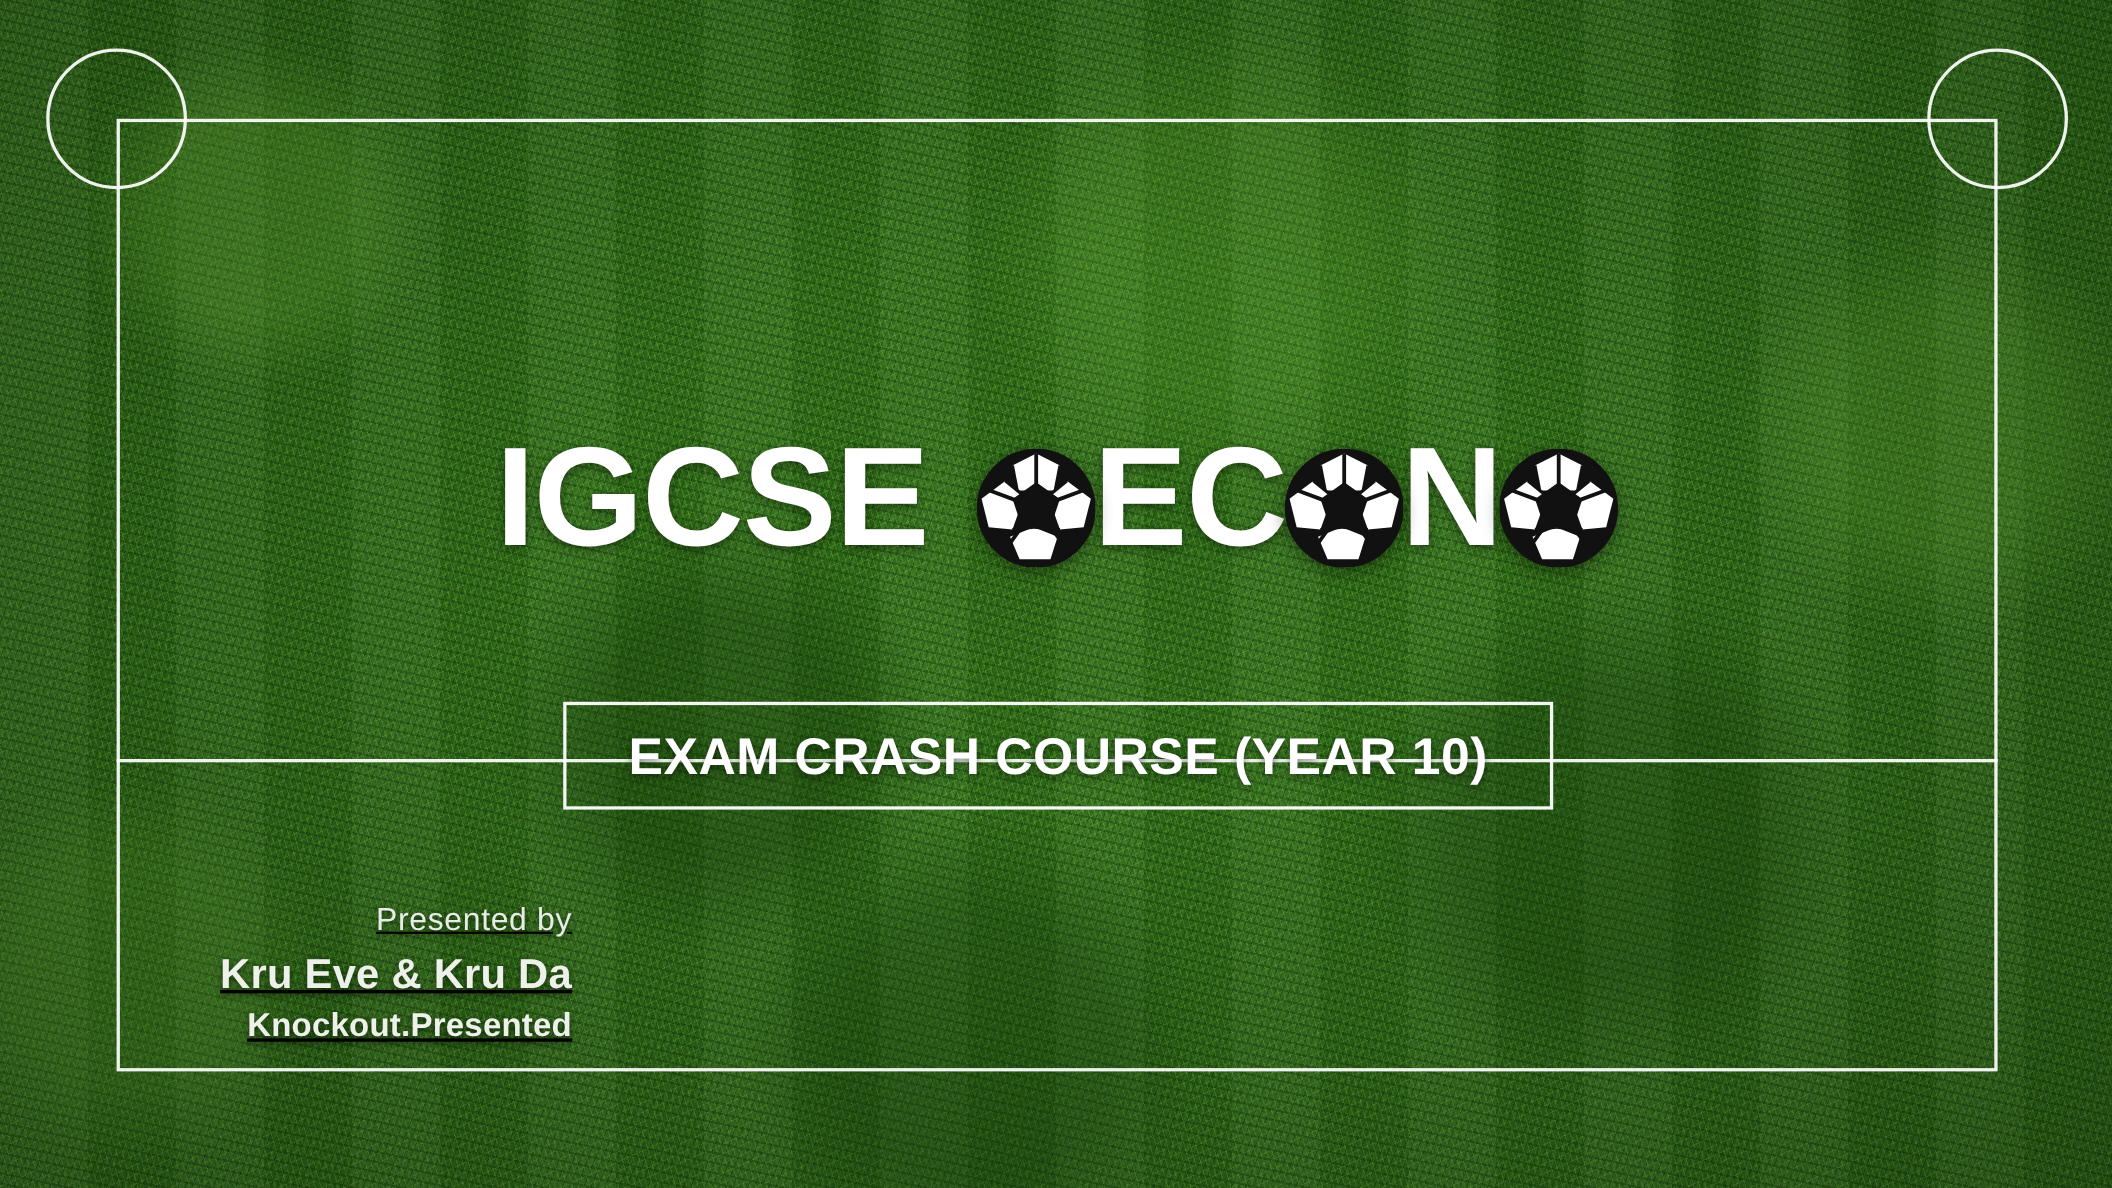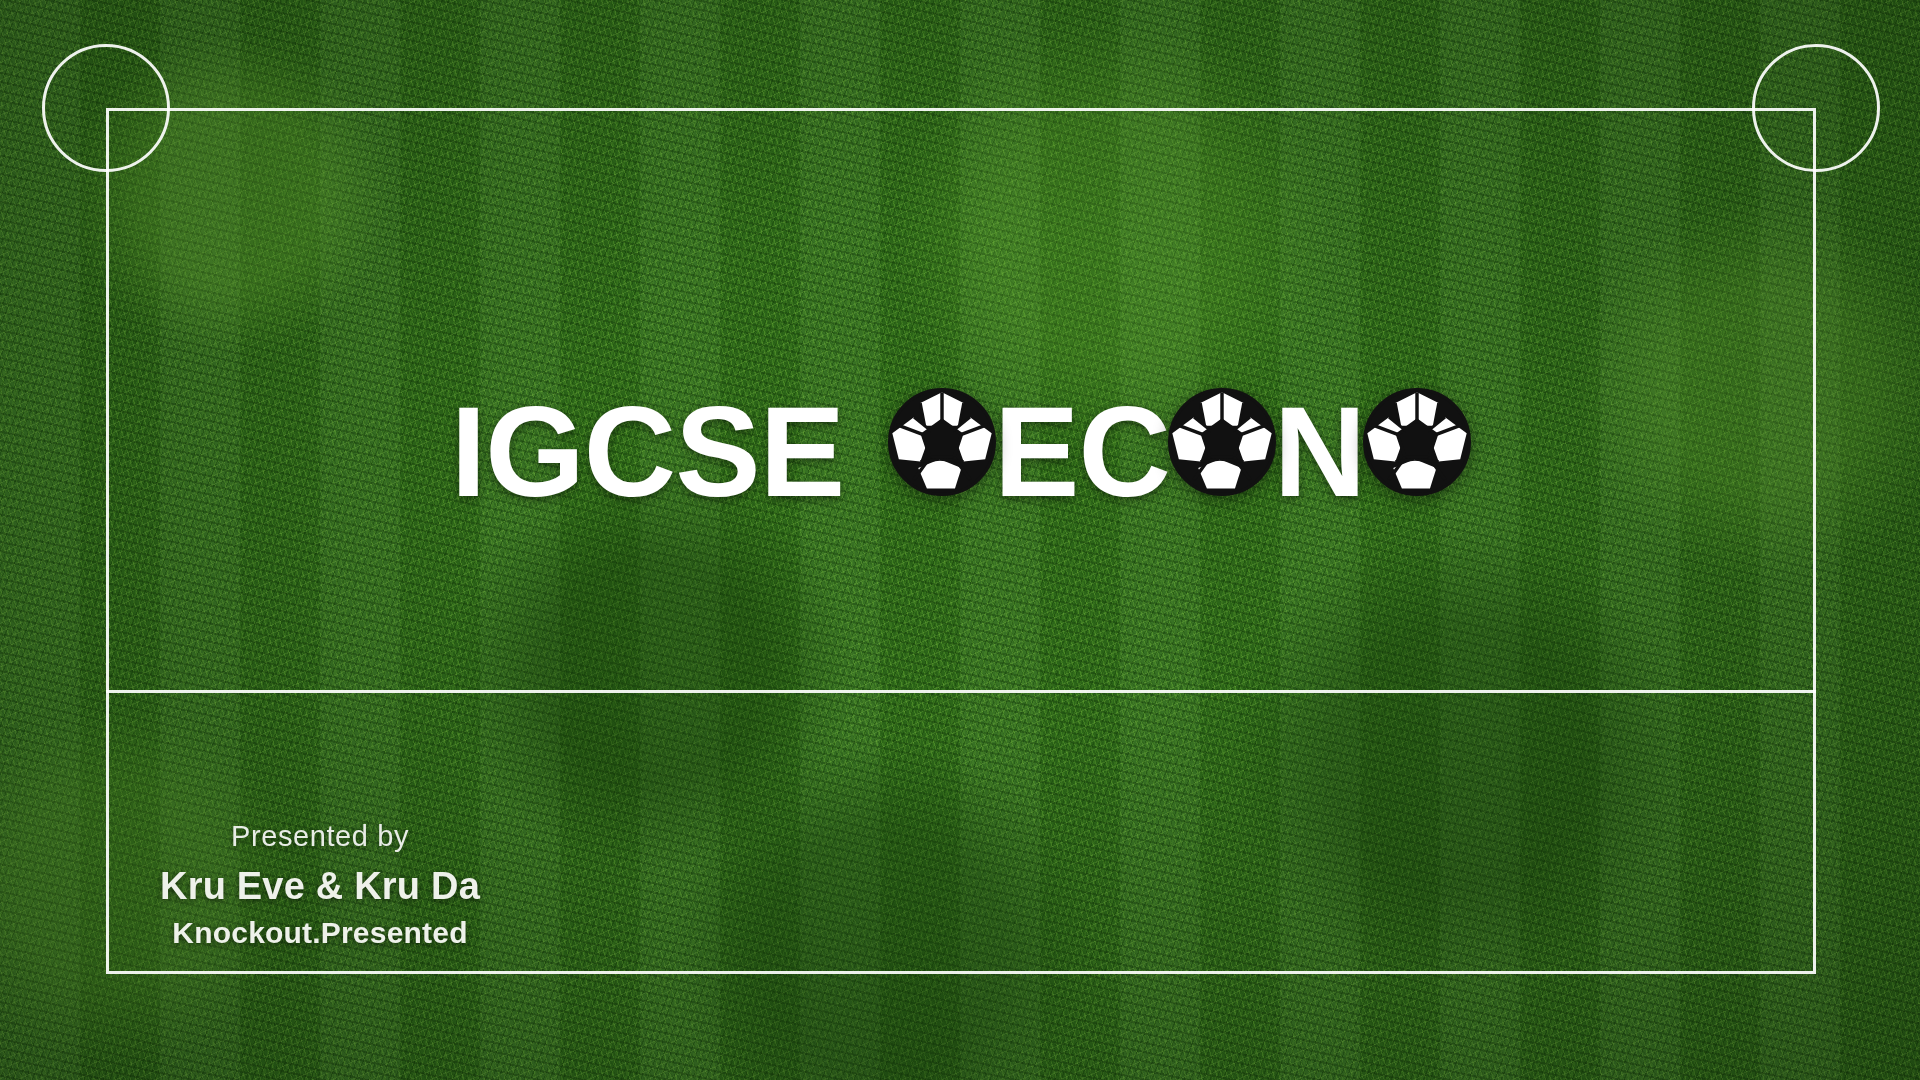--- a/index.html
+++ b/index.html
@@ -87,21 +87,21 @@
     width:1710px; height:3px;
     background:rgba(255,255,255,0.92);
   }
 
   
   .title-row {
     position:absolute;
     left:0; right:0;
     top:388px;
     display:flex;
-    align-items:flex-start;
+    align-items:flex-end;
     justify-content:center;
     gap:0px;
     line-height:1;
     white-space:nowrap;
   }
   .title-word {
     font-size:128px;
     font-weight:700;
     letter-spacing:-1px;
     text-shadow:0 3px 10px rgba(0,0,0,0.45);
@@ -136,21 +136,22 @@
     text-shadow:0 2px 8px rgba(0,0,0,0.5);
     white-space:nowrap;
     font-family:"Liberation Sans", sans-serif;
   }
 
   
   .presenter {
     position:absolute;
     left:120px; top:820px;
     width:400px;
-    text-align:center;
+    text-align:right;
+    text-decoration:underline;
   }
   .presented-by {
     color:#e8ece6;
     font-size:29px;
     font-weight:400;
     letter-spacing:0.6px;
     text-shadow:0 2px 6px rgba(0,0,0,0.45);
     margin-bottom:12px;
   }
   .presenter-names {
@@ -229,20 +230,23 @@
     <span class="title-word title-white">EC</span>
     <svg class="ball">
         <use href="#soccer-ball-sym"></use>
       </svg>
     <span class="title-word title-white">N</span>
     <svg class="ball">
         <use href="#soccer-ball-sym"></use>
       </svg>
   </div>
 
+  <div class="subtitle-box">
+    <span class="subtitle-text">EXAM CRASH COURSE (YEAR 10)</span>
+  </div>
 
   <div class="presenter">
     <div class="presented-by">Presented by</div>
     <div class="presenter-names">Kru Eve &amp; Kru Da</div>
     <div class="presenter-brand">Knockout.Presented</div>
   </div>
 
 </div>
 
 </body></html>

